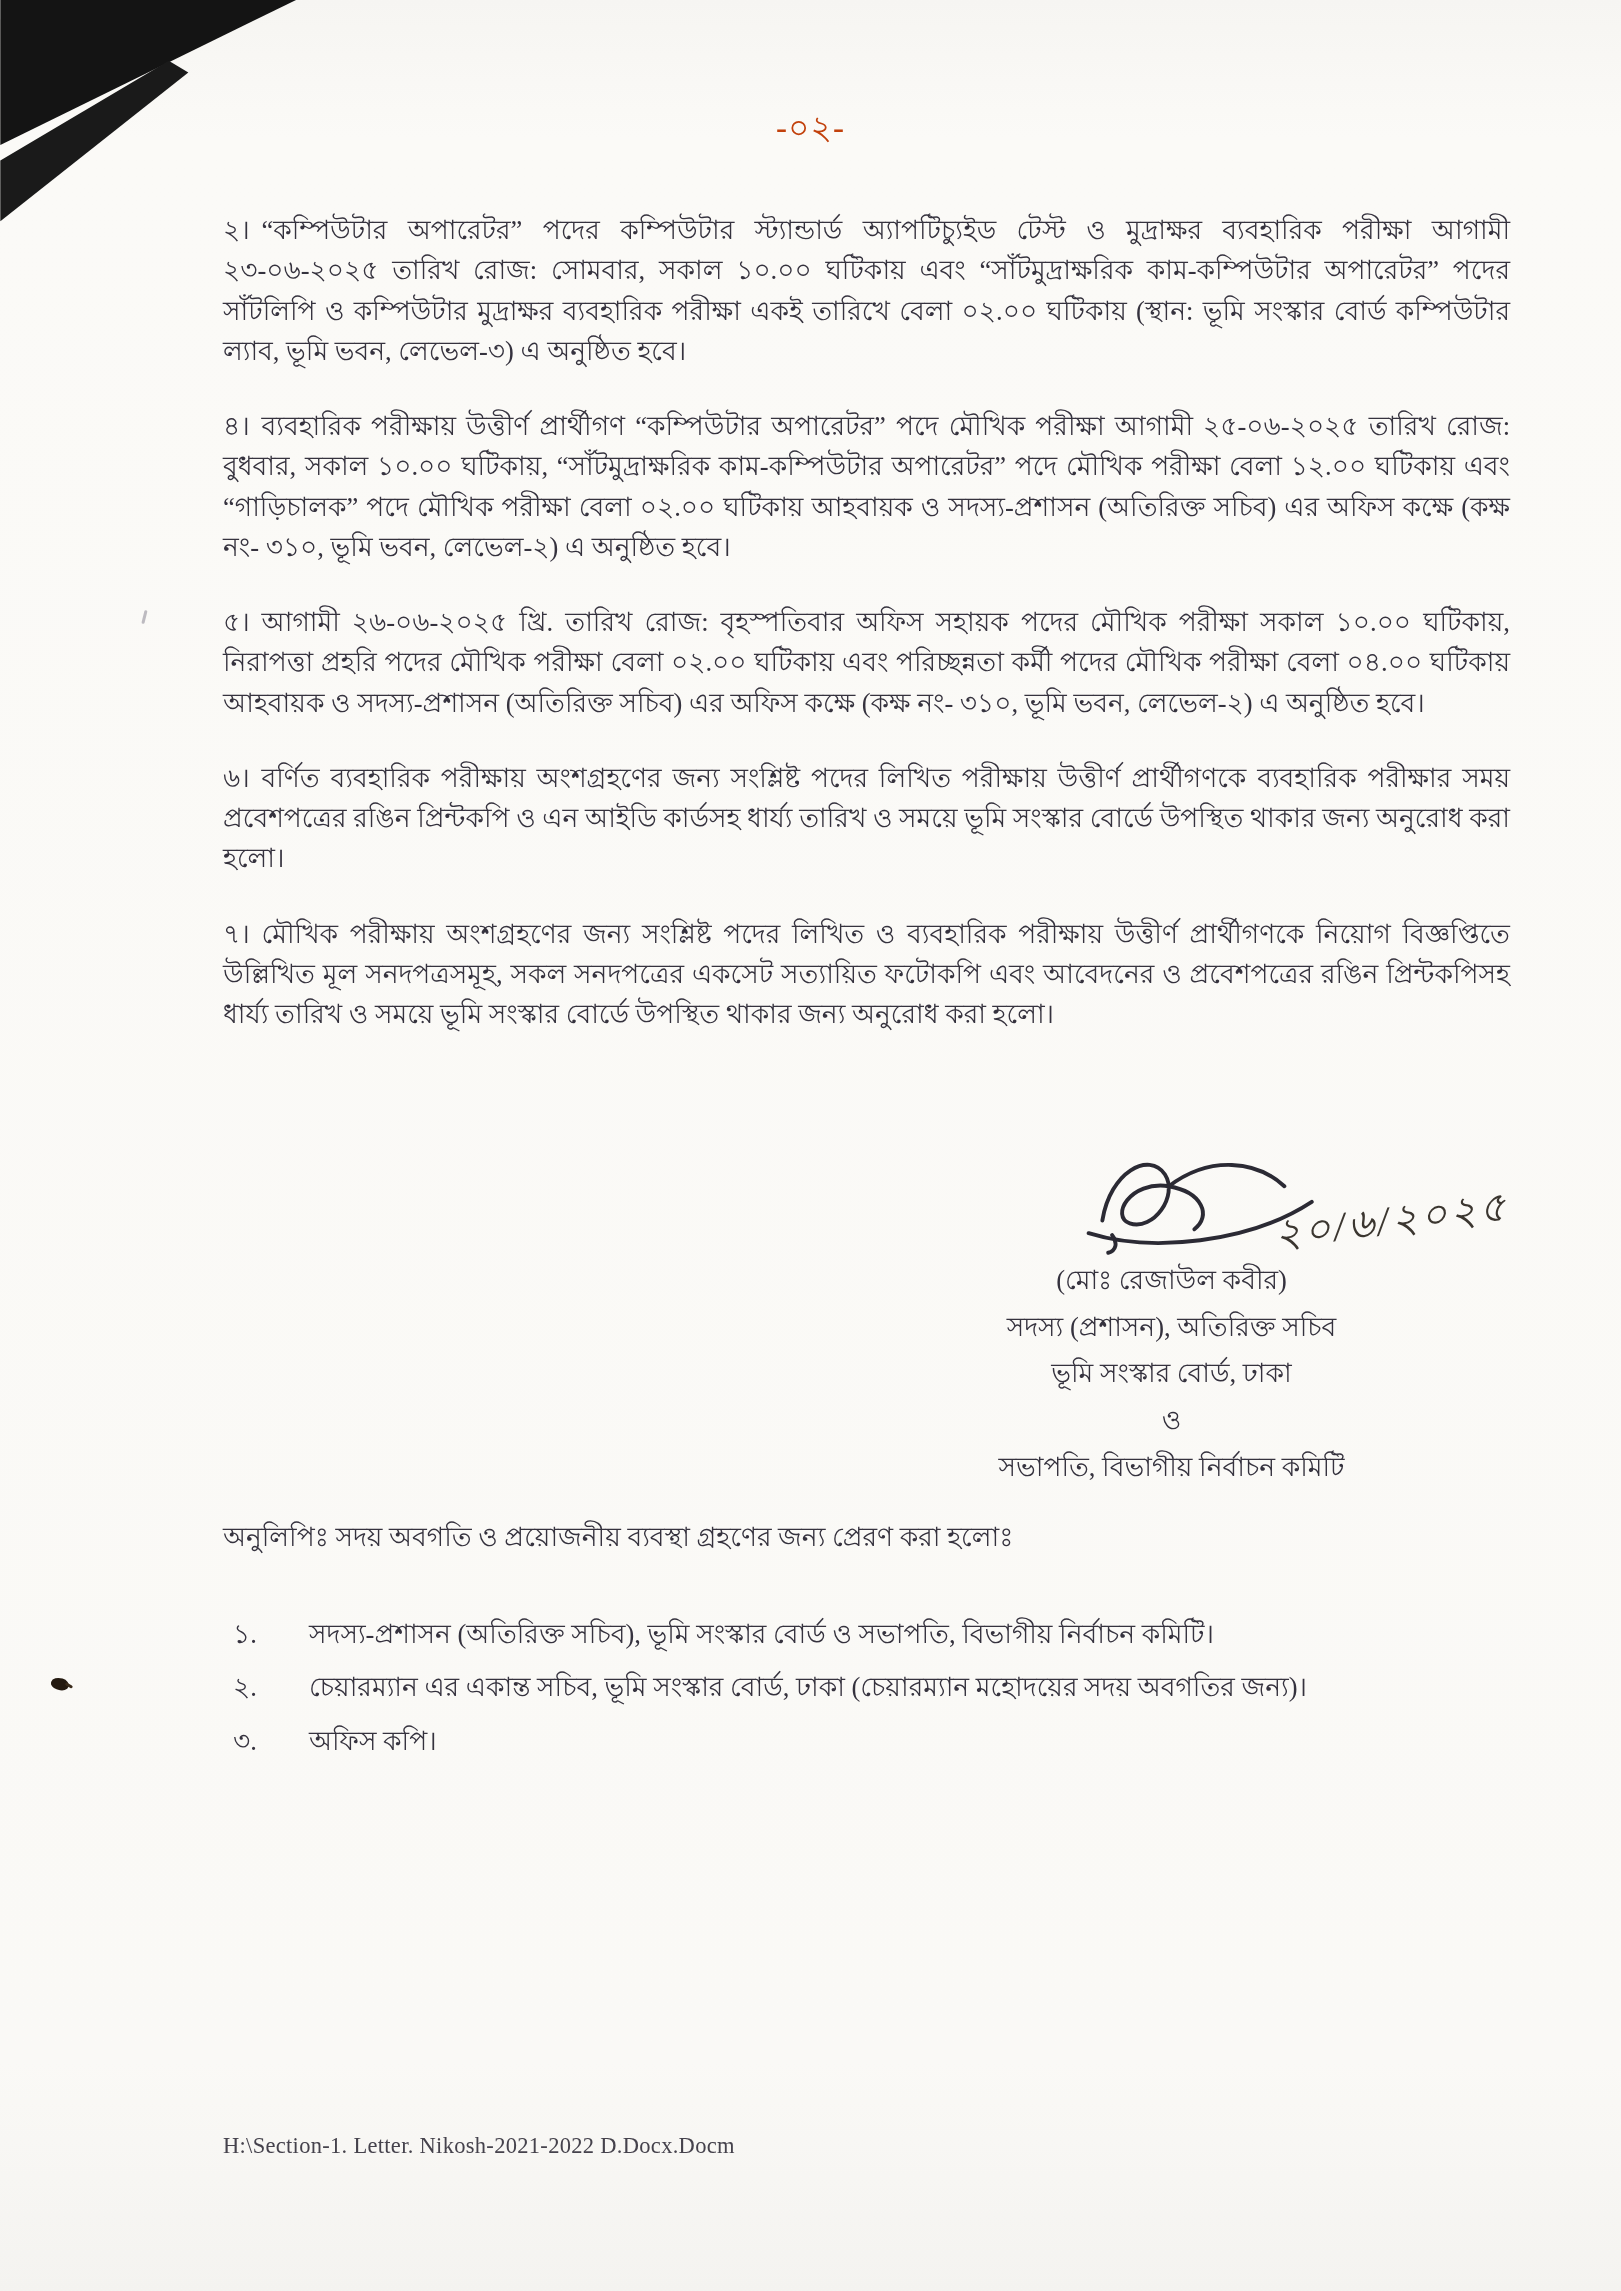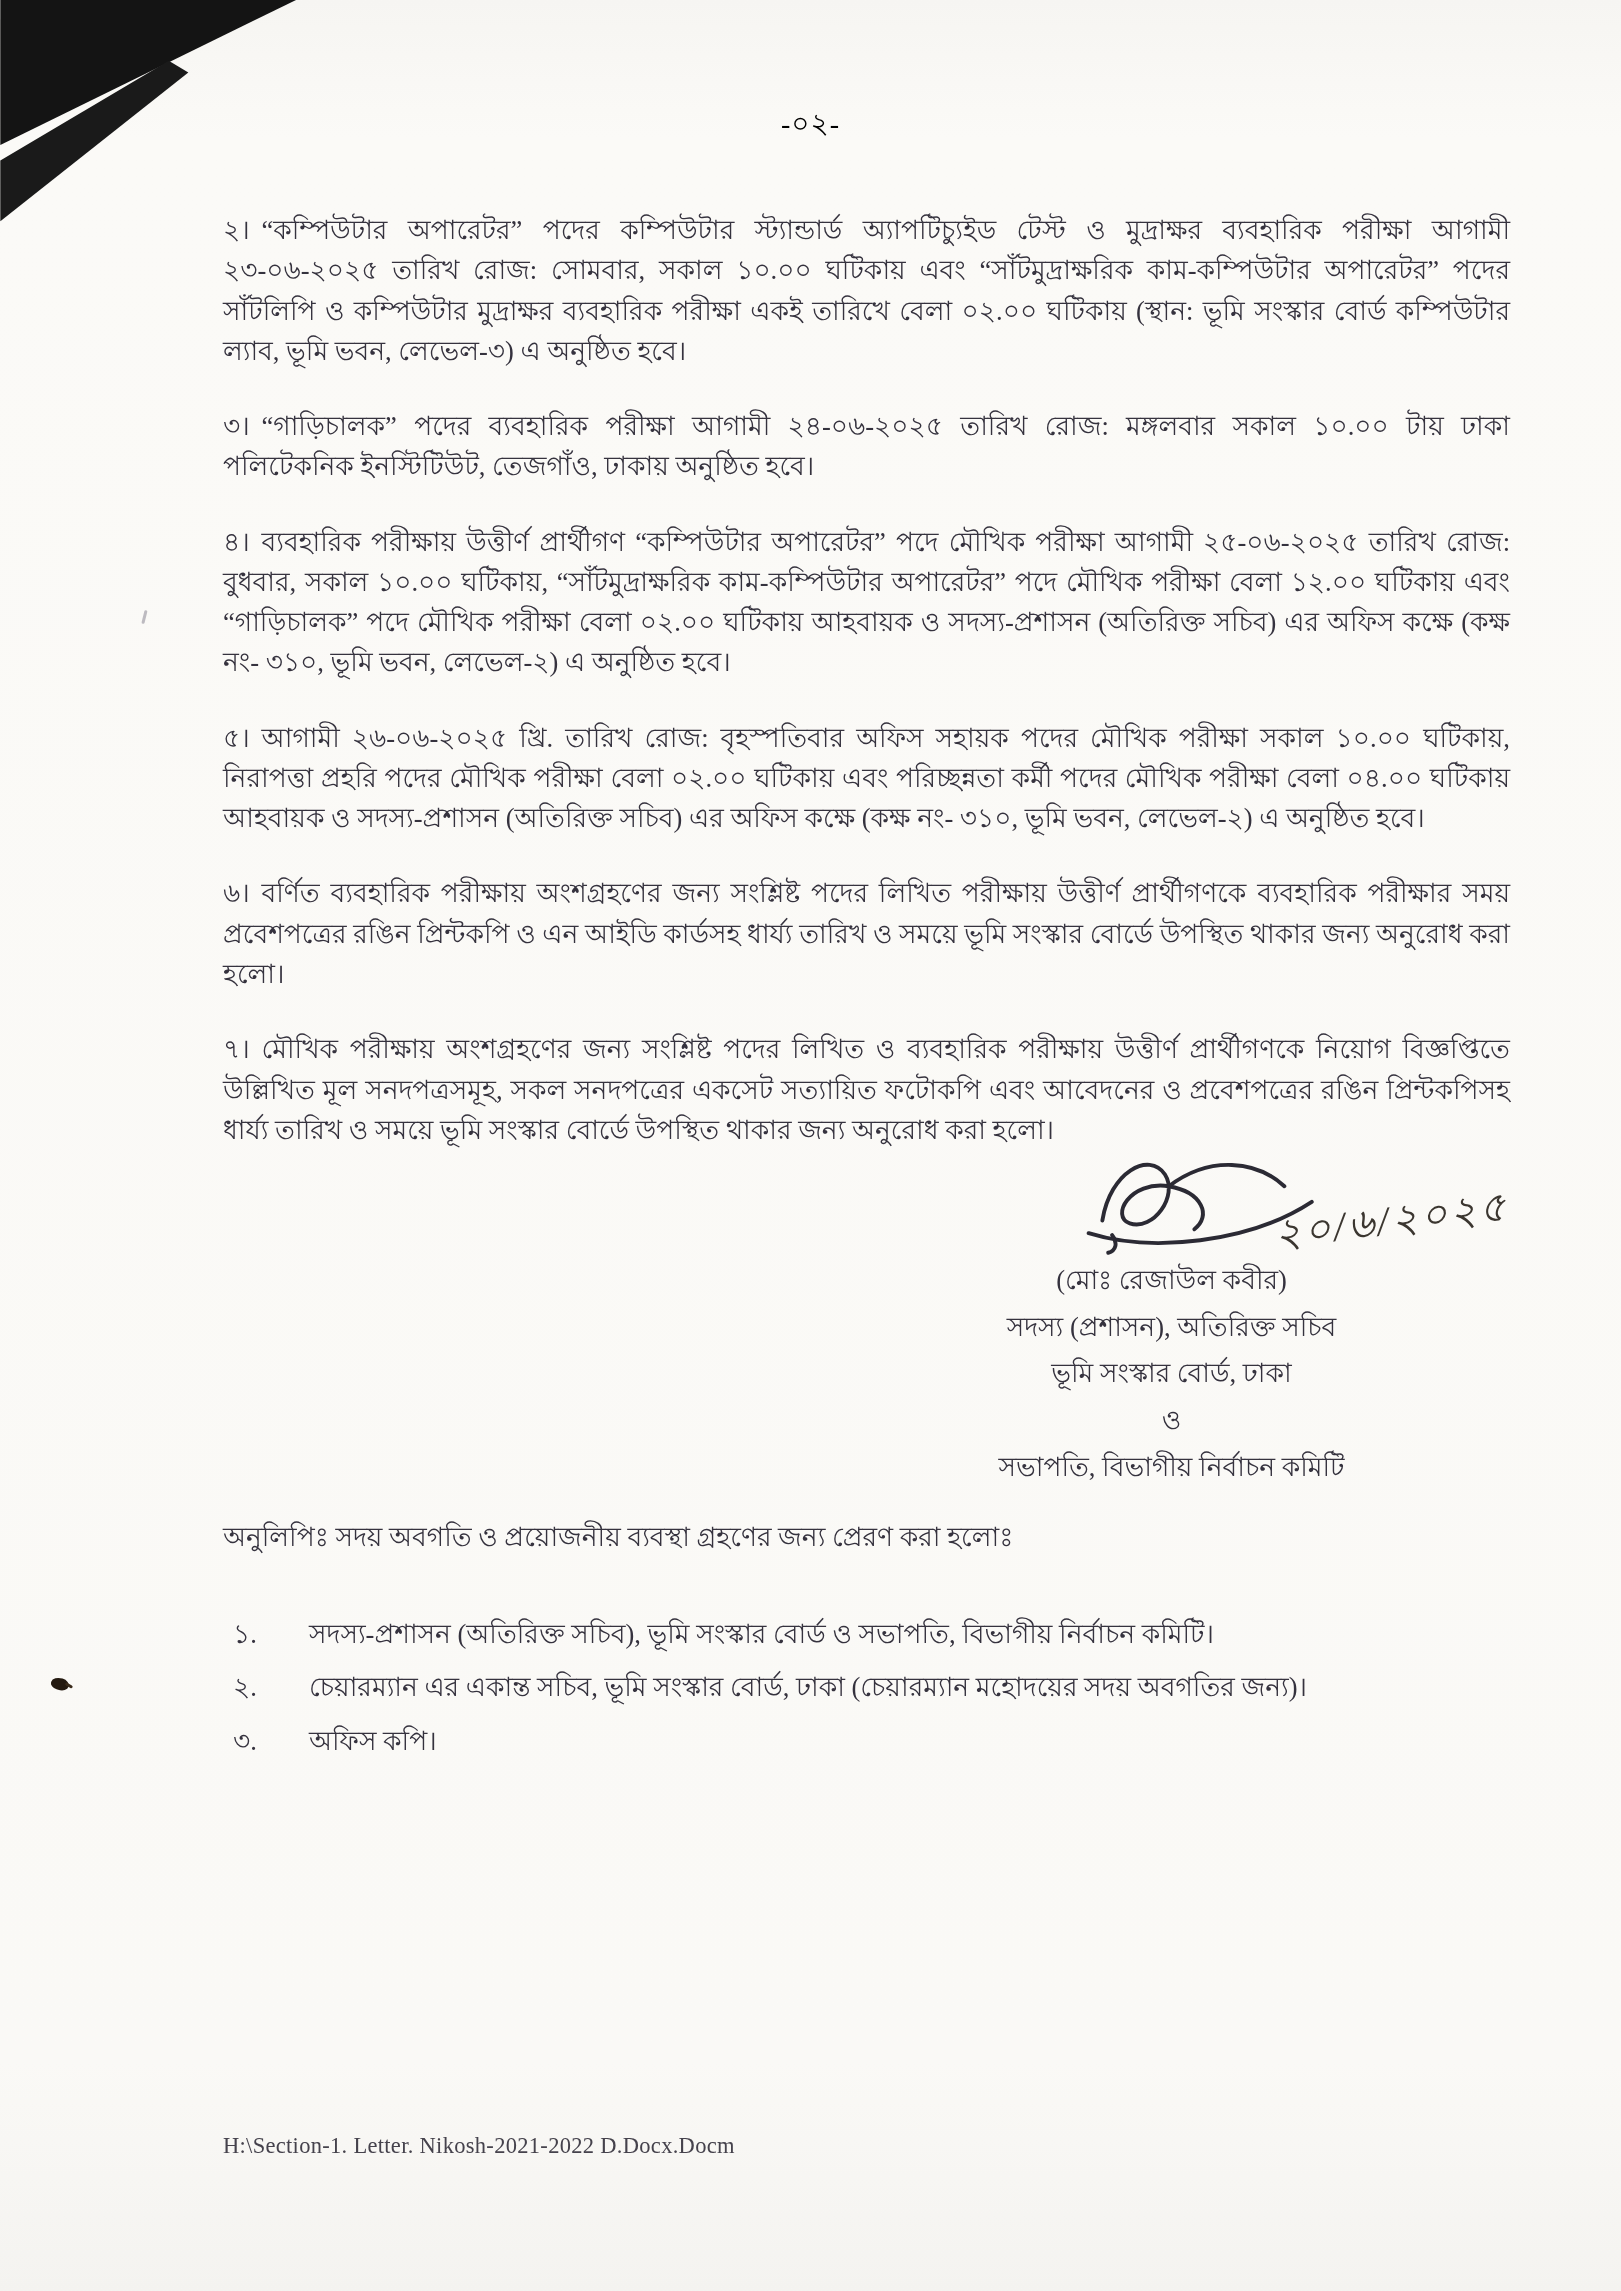--- a/index.html
+++ b/index.html
@@ -29,22 +29,22 @@
   }
   .tick-mark {
     position: absolute; left: 143px; top: 610px; width: 2.9px; height: 13.7px;
     background: #8a8794; opacity: 0.55; transform: rotate(14deg);
     border-radius: 2px;
   }
 
   
   .page-number {
     position: absolute; top: 102px; left: 0; right: 0;
-    text-align: center; font-size: 28px; letter-spacing: 1px;
-    color: #000000;
+    text-align: center; font-size: 33px; letter-spacing: 1px;
+    color: #c2410c;
   }
 
   
   .main-text {
     position: absolute; left: 223px; top: 210px; width: 1288px;
     font-size: 26.5px; line-height: 1.52; text-align: justify;
     color: #35323e;
   }
   .para { margin: 0 1px 35px 0; }
   .pnum { margin-right: 11.8px; }
@@ -94,23 +94,20 @@
 <div class="speck"></div>
 <div class="tick-mark"></div>
 
 <div class="page-number">-০২-</div>
 
 <div class="main-text">
   <div class="para">
     <span class="pnum">২।</span><span>“কম্পিউটার অপারেটর” পদের কম্পিউটার স্ট্যান্ডার্ড অ্যাপটিচ্যুইড টেস্ট ও  মুদ্রাক্ষর ব্যবহারিক পরীক্ষা আগামী ২৩-০৬-২০২৫ তারিখ রোজ: সোমবার, সকাল ১০.০০  ঘটিকায়  এবং “সাঁটমুদ্রাক্ষরিক কাম-কম্পিউটার অপারেটর” পদের সাঁটলিপি ও কম্পিউটার মুদ্রাক্ষর ব্যবহারিক পরীক্ষা একই তারিখে বেলা ০২.০০  ঘটিকায় (স্থান: ভূমি সংস্কার বোর্ড কম্পিউটার ল্যাব, ভূমি ভবন, লেভেল-৩) এ অনুষ্ঠিত হবে।</span>
   </div>
   <div class="para">
-    <span class="pnum">৩।</span><span>“গাড়িচালক” পদের ব্যবহারিক পরীক্ষা আগামী ২৪-০৬-২০২৫ তারিখ রোজ: মঙ্গলবার সকাল ১০.০০ টায় ঢাকা পলিটেকনিক ইনস্টিটিউট, তেজগাঁও, ঢাকায়  অনুষ্ঠিত হবে।</span>
-  </div>
-  <div class="para">
     <span class="pnum">৪।</span><span>ব্যবহারিক পরীক্ষায় উত্তীর্ণ প্রার্থীগণ “কম্পিউটার অপারেটর” পদে মৌখিক পরীক্ষা আগামী ২৫-০৬-২০২৫ তারিখ  রোজ: বুধবার, সকাল ১০.০০   ঘটিকায়, “সাঁটমুদ্রাক্ষরিক কাম-কম্পিউটার অপারেটর” পদে মৌখিক পরীক্ষা বেলা ১২.০০ ঘটিকায় এবং “গাড়িচালক” পদে মৌখিক পরীক্ষা বেলা ০২.০০   ঘটিকায় আহবায়ক ও সদস্য-প্রশাসন (অতিরিক্ত সচিব) এর অফিস কক্ষে (কক্ষ নং- ৩১০, ভূমি ভবন, লেভেল-২) এ অনুষ্ঠিত হবে।</span>
   </div>
   <div class="para">
     <span class="pnum">৫।</span><span>আগামী ২৬-০৬-২০২৫ খ্রি. তারিখ রোজ: বৃহস্পতিবার অফিস সহায়ক পদের মৌখিক পরীক্ষা সকাল ১০.০০ ঘটিকায়, নিরাপত্তা প্রহরি পদের মৌখিক পরীক্ষা বেলা ০২.০০ ঘটিকায় এবং পরিচ্ছন্নতা কর্মী পদের মৌখিক পরীক্ষা বেলা ০৪.০০ ঘটিকায় আহবায়ক ও সদস্য-প্রশাসন (অতিরিক্ত সচিব) এর অফিস কক্ষে (কক্ষ নং- ৩১০, ভূমি ভবন, লেভেল-২) এ অনুষ্ঠিত হবে।</span>
   </div>
   <div class="para">
     <span class="pnum">৬।</span><span>বর্ণিত ব্যবহারিক পরীক্ষায় অংশগ্রহণের জন্য সংশ্লিষ্ট পদের লিখিত পরীক্ষায় উত্তীর্ণ প্রার্থীগণকে ব্যবহারিক পরীক্ষার সময় প্রবেশপত্রের রঙিন প্রিন্টকপি ও এন আইডি কার্ডসহ ধার্য্য তারিখ ও সময়ে ভূমি সংস্কার বোর্ডে উপস্থিত থাকার জন্য অনুরোধ করা হলো।</span>
   </div>
   <div class="para">
     <span class="pnum">৭।</span><span>মৌখিক পরীক্ষায় অংশগ্রহণের জন্য সংশ্লিষ্ট পদের লিখিত ও ব্যবহারিক পরীক্ষায় উত্তীর্ণ প্রার্থীগণকে নিয়োগ বিজ্ঞপ্তিতে উল্লিখিত মূল সনদপত্রসমূহ, সকল সনদপত্রের একসেট সত্যায়িত ফটোকপি এবং আবেদনের ও প্রবেশপত্রের রঙিন প্রিন্টকপিসহ ধার্য্য তারিখ ও সময়ে ভূমি সংস্কার বোর্ডে উপস্থিত থাকার জন্য অনুরোধ করা হলো।</span>

